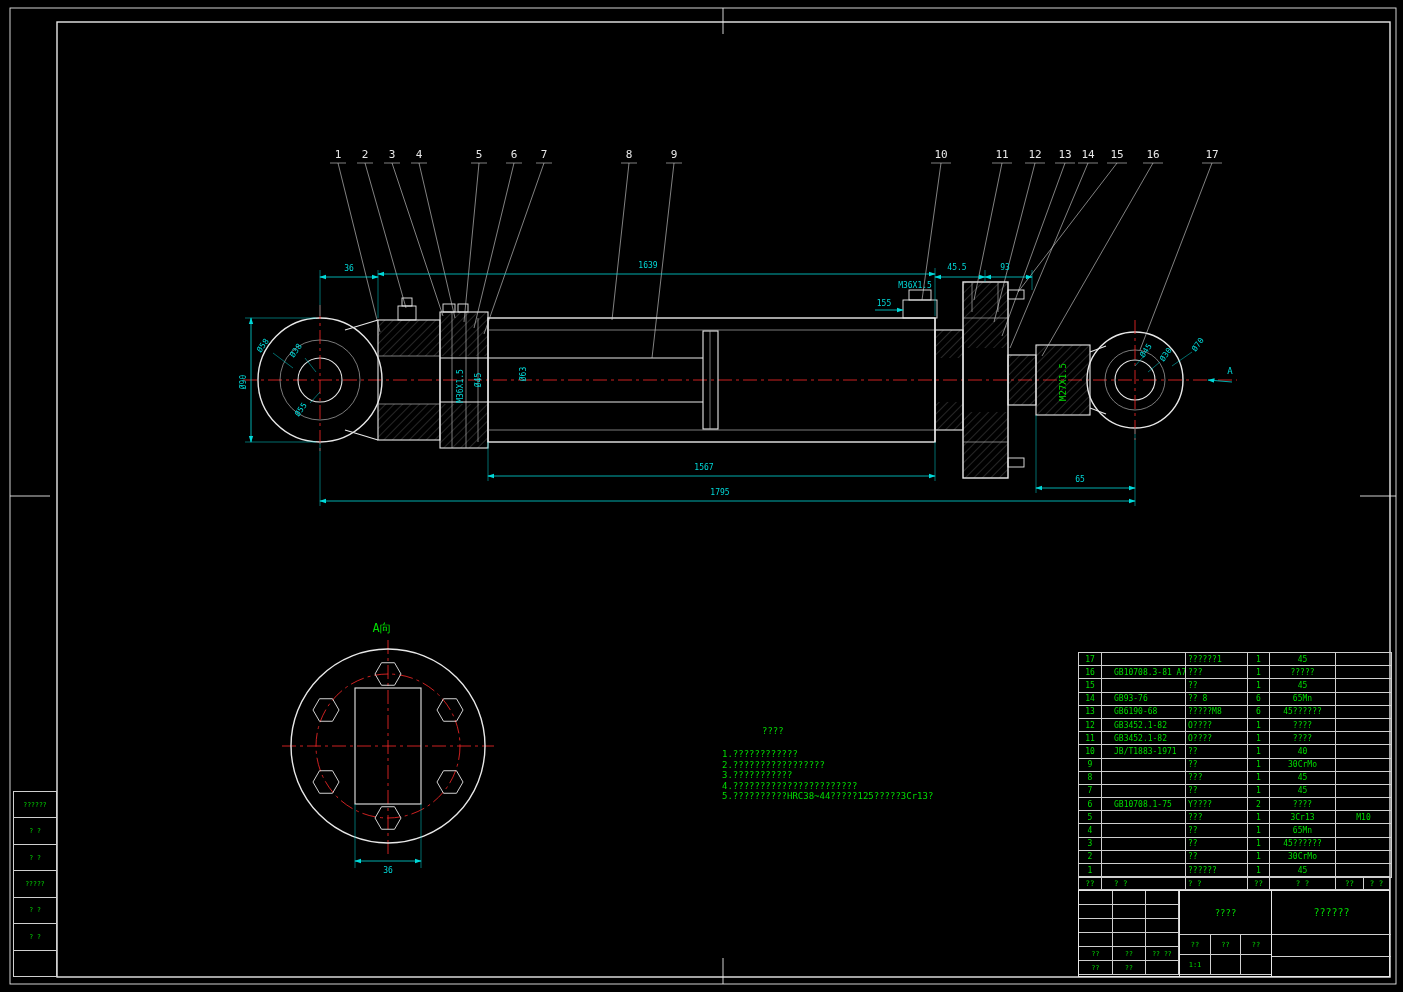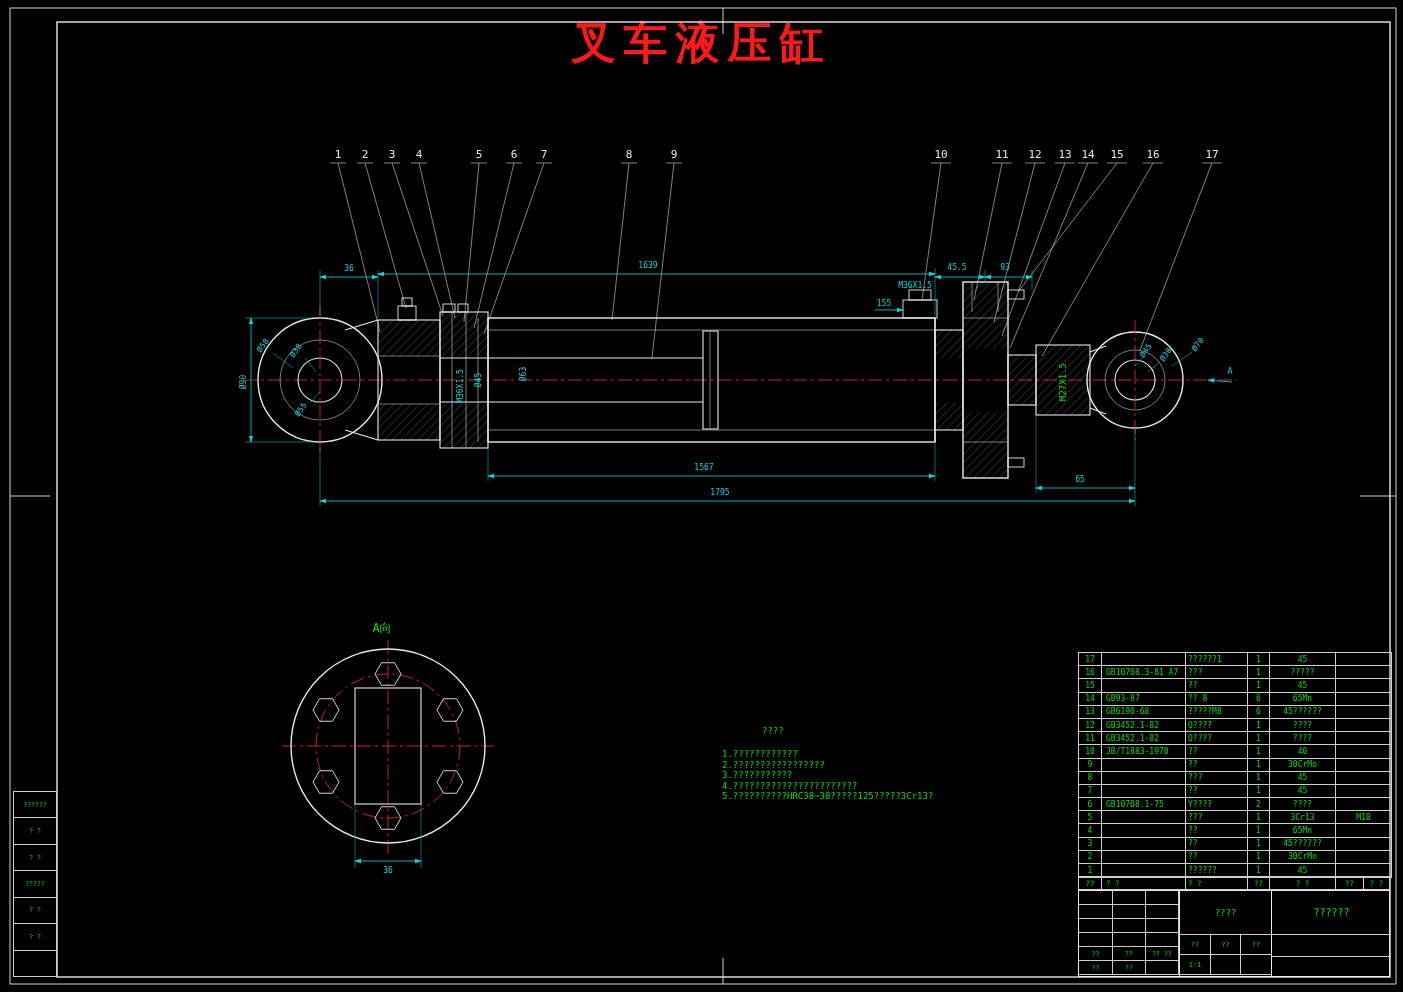--- a/index.html
+++ b/index.html
@@ -25,21 +25,21 @@
   .gt{fill:#00dd00;font-size:9px;text-anchor:middle}
   
   .notes{position:absolute;left:722px;top:726px;width:340px;color:#00dd00;font-size:9px;line-height:10.4px;}
   .notes .ntitle{margin-left:40px;margin-bottom:13px;}
   
   .bom{position:absolute;left:1078px;top:652px;width:312px;border:1px solid #cfcfcf;color:#00dd00;font-size:8px;}
   .bom-row{display:grid;grid-template-columns:22px 84px 62px 22px 66px 1fr;height:13.2px;border-bottom:1px solid #cfcfcf;box-sizing:border-box;}
   .bom-row:last-child{border-bottom:none}
   .bom-cell{border-left:1px solid #cfcfcf;overflow:hidden;white-space:nowrap;display:flex;align-items:center;justify-content:center;box-sizing:border-box;}
   .bom-cell:first-child{border-left:none}
-  .bom-cell:nth-child(2){justify-content:flex-start;padding-left:4px}
+  .bom-cell:nth-child(2){justify-content:flex-start;padding-left:12px}
   .bom-cell:nth-child(3){justify-content:flex-start;padding-left:2px}
   .bomh{position:absolute;left:1078px;top:876px;width:312px;height:14px;border:1px solid #cfcfcf;box-sizing:border-box;
         display:grid;grid-template-columns:22px 84px 62px 22px 66px 28px 1fr;color:#00dd00;font-size:7.5px;}
   .bomh .bom-cell{border-left:1px solid #cfcfcf}
   .bomh .bom-cell:first-child{border-left:none}
   
   .tblock{position:absolute;left:1078px;top:890px;width:312px;height:87px;border:1.5px solid #e8e8e8;box-sizing:border-box;color:#00dd00;}
   .tbs{position:absolute;left:0;top:0;width:100px;height:100%;display:grid;
        grid-template-columns:34px 33px 33px;grid-auto-rows:14px;font-size:6.5px;}
   .tbs .cell{border-right:1px solid #cfcfcf;border-bottom:1px solid #cfcfcf;overflow:hidden;white-space:nowrap;
@@ -55,21 +55,20 @@
   
   .margin-strip{position:absolute;left:13px;top:792px;width:44px;height:185px;display:flex;flex-direction:column;}
   .margin-box{flex:1;border:1px solid #cfcfcf;margin-top:-1px;color:#00dd00;font-size:6.5px;
               display:flex;align-items:center;justify-content:center;overflow:hidden;white-space:nowrap;}
 </style>
 </head>
 <body>
 
 <div id="page">
 
-  <div class="title">叉车液压缸</div>
 
   <svg width="1403" height="992" viewBox="0 0 1403 992">
     <defs>
       <pattern id="hatch" width="6" height="6" patternTransform="rotate(45)" patternUnits="userSpaceOnUse">
         <line x1="0" y1="0" x2="0" y2="6" stroke="#8f8f8f" stroke-width="0.55"></line>
       </pattern>
       <marker id="arrC" viewBox="0 0 10 10" refX="9" refY="5" markerWidth="9" markerHeight="9" orient="auto-start-reverse">
         <path d="M0,1.8 L10,5 L0,8.2 z" fill="#00d9d9"></path>
       </marker>
     </defs>
@@ -325,21 +324,21 @@
     </g>
   </svg>
 
   <div class="notes">
     <div class="ntitle">????</div>
     <div>
         <div class="">1.????????????</div>
         <div class="">2.?????????????????</div>
         <div class="">3.???????????</div>
         <div class="">4.???????????????????????</div>
-        <div class="">5.??????????HRC38~30?????125?????3Cr13?</div>
+        <div class="">5.??????????HRC38~44?????125?????3Cr13?</div>
       </div>
   </div>
 
   <div class="bom">
     <div>
         <div class="bom-row">
           <div class="bom-cell">17</div>
           <div class="bom-cell"></div>
           <div class="bom-cell">??????1</div>
           <div class="bom-cell">1</div>
@@ -357,21 +356,21 @@
         <div class="bom-row">
           <div class="bom-cell">15</div>
           <div class="bom-cell"></div>
           <div class="bom-cell">??</div>
           <div class="bom-cell">1</div>
           <div class="bom-cell">45</div>
           <div class="bom-cell"></div>
         </div>
         <div class="bom-row">
           <div class="bom-cell">14</div>
-          <div class="bom-cell">GB93-87</div>
+          <div class="bom-cell">GB93-76</div>
           <div class="bom-cell">?? 8</div>
           <div class="bom-cell">6</div>
           <div class="bom-cell">65Mn</div>
           <div class="bom-cell"></div>
         </div>
         <div class="bom-row">
           <div class="bom-cell">13</div>
           <div class="bom-cell">GB6190-68</div>
           <div class="bom-cell">?????M8</div>
           <div class="bom-cell">6</div>
@@ -389,21 +388,21 @@
         <div class="bom-row">
           <div class="bom-cell">11</div>
           <div class="bom-cell">GB3452.1-82</div>
           <div class="bom-cell">O????</div>
           <div class="bom-cell">1</div>
           <div class="bom-cell">????</div>
           <div class="bom-cell"></div>
         </div>
         <div class="bom-row">
           <div class="bom-cell">10</div>
-          <div class="bom-cell">JB/T1883-1970</div>
+          <div class="bom-cell">JB/T1883-1971</div>
           <div class="bom-cell">??</div>
           <div class="bom-cell">1</div>
           <div class="bom-cell">40</div>
           <div class="bom-cell"></div>
         </div>
         <div class="bom-row">
           <div class="bom-cell">9</div>
           <div class="bom-cell"></div>
           <div class="bom-cell">??</div>
           <div class="bom-cell">1</div>

